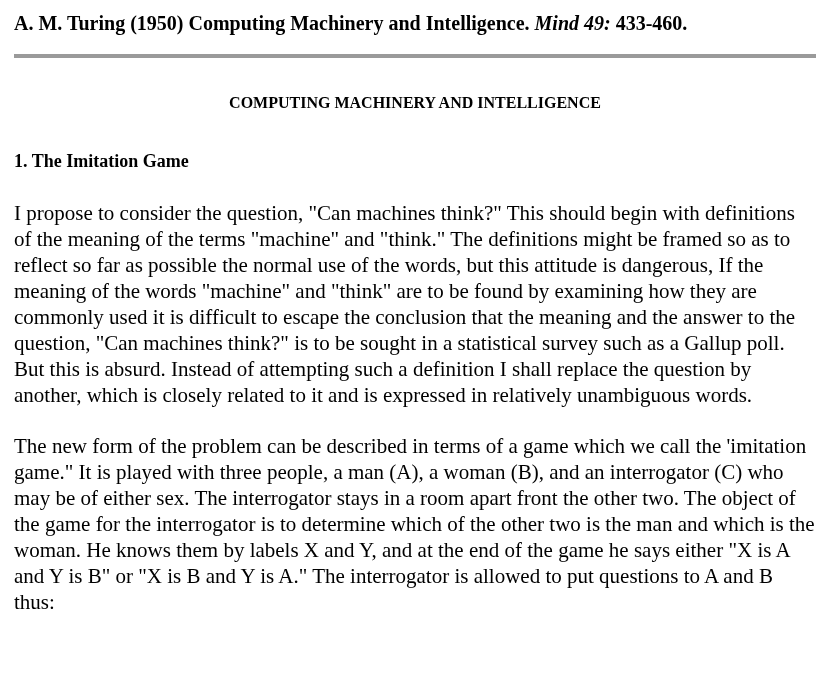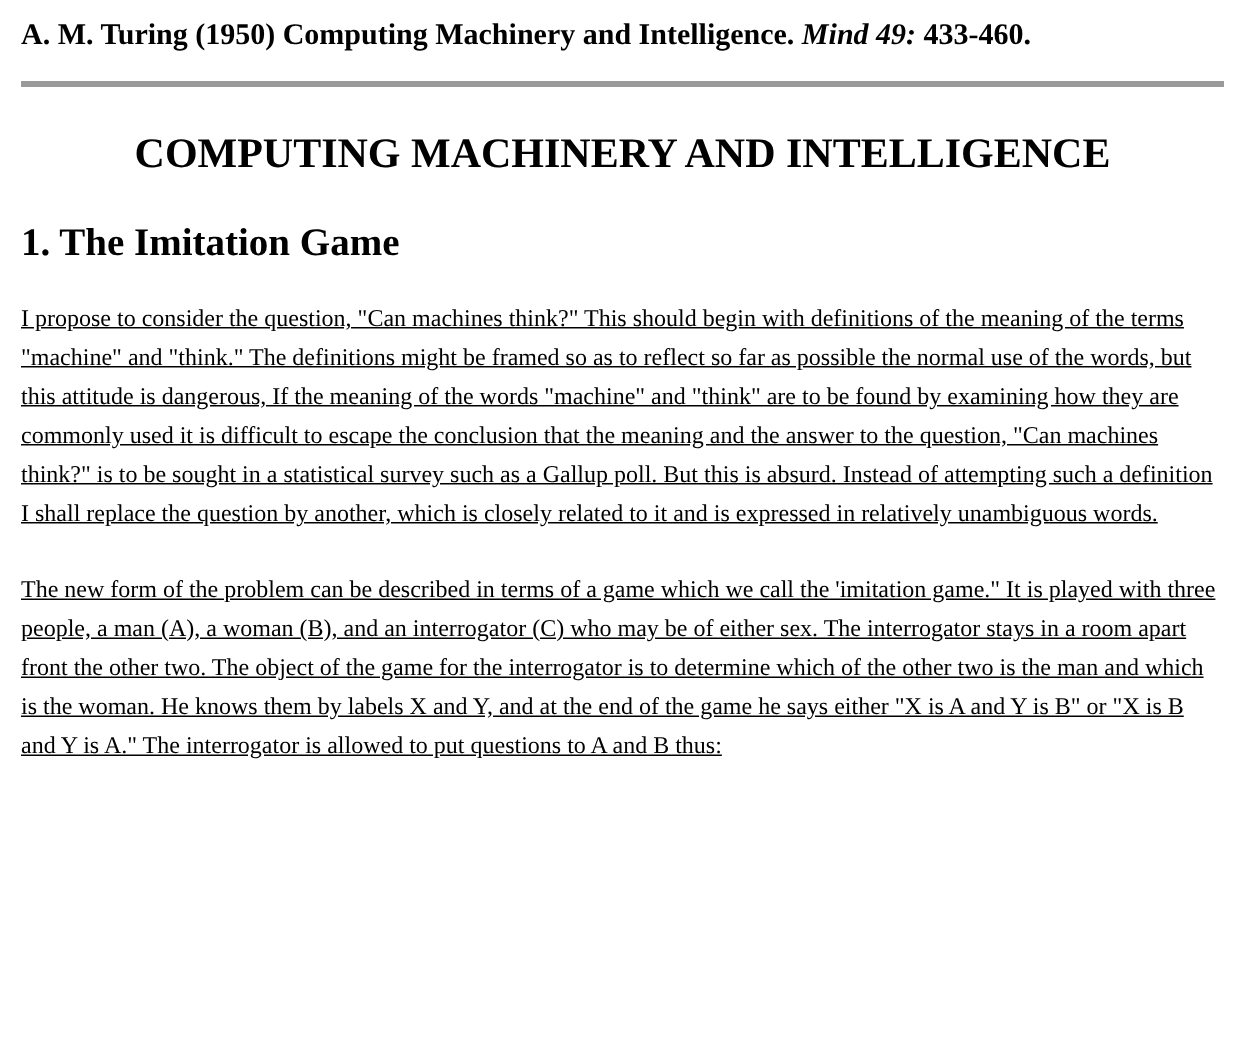--- a/index.html
+++ b/index.html
@@ -27,45 +27,44 @@
     font-style: italic;
   }
   .rule {
     margin: 18px 0 0 0;
     border: none;
     height: 4px;
     width: 100%;
   }
   .title {
     margin: 30px 0 0 0;
-    font-size: 28px;
+    font-size: 16px;
     line-height: 30px;
     font-weight: bold;
     text-align: center;
   }
   .byline {
     margin: 27px 0 0 0;
     font-size: 22px;
     line-height: 27px;
     font-weight: bold;
     text-align: center;
   }
   .section-heading {
     margin: 30px 0 0 0;
-    font-size: 26px;
+    font-size: 18px;
     line-height: 27px;
     font-weight: bold;
     text-align: left;
   }
   .body-para {
     margin: 25px 0 0 0;
-    font-size: 16px;
+    font-size: 21px;
     line-height: 26px;
     text-align: left;
-    text-decoration: underline;
   }
 </style>
 </head>
 <body>
 
 <div class="page">
 
   <p class="citation"><span>A. M. Turing (1950) Computing Machinery and Intelligence. </span><span class="journal">Mind 49:</span><span> 433-460.</span></p>
 
   <hr class="rule" style="background: rgb(154, 154, 154);">

